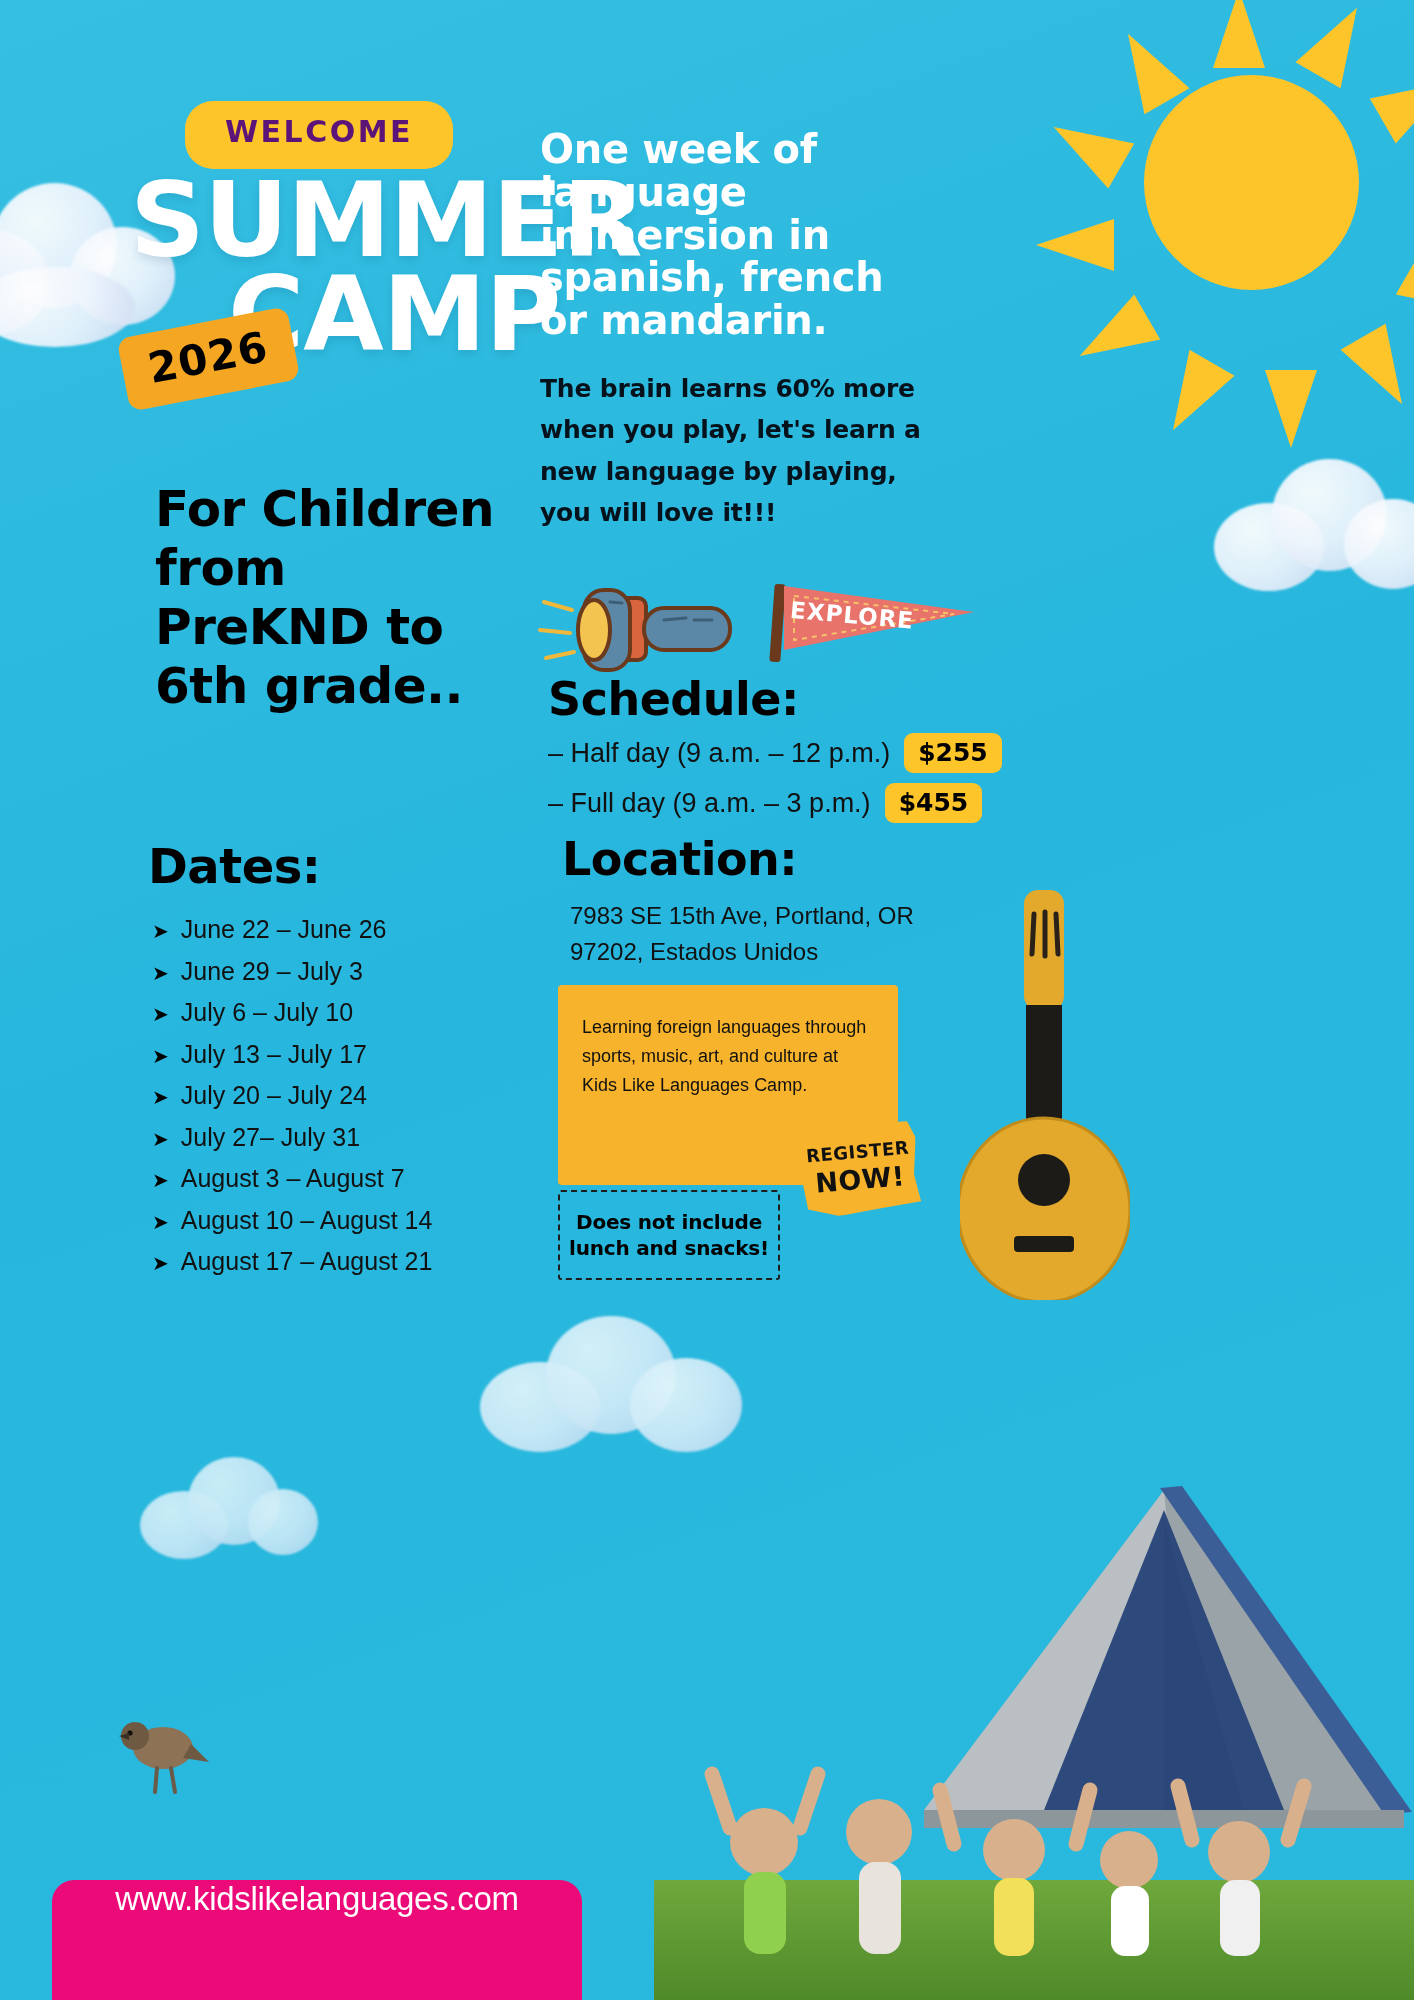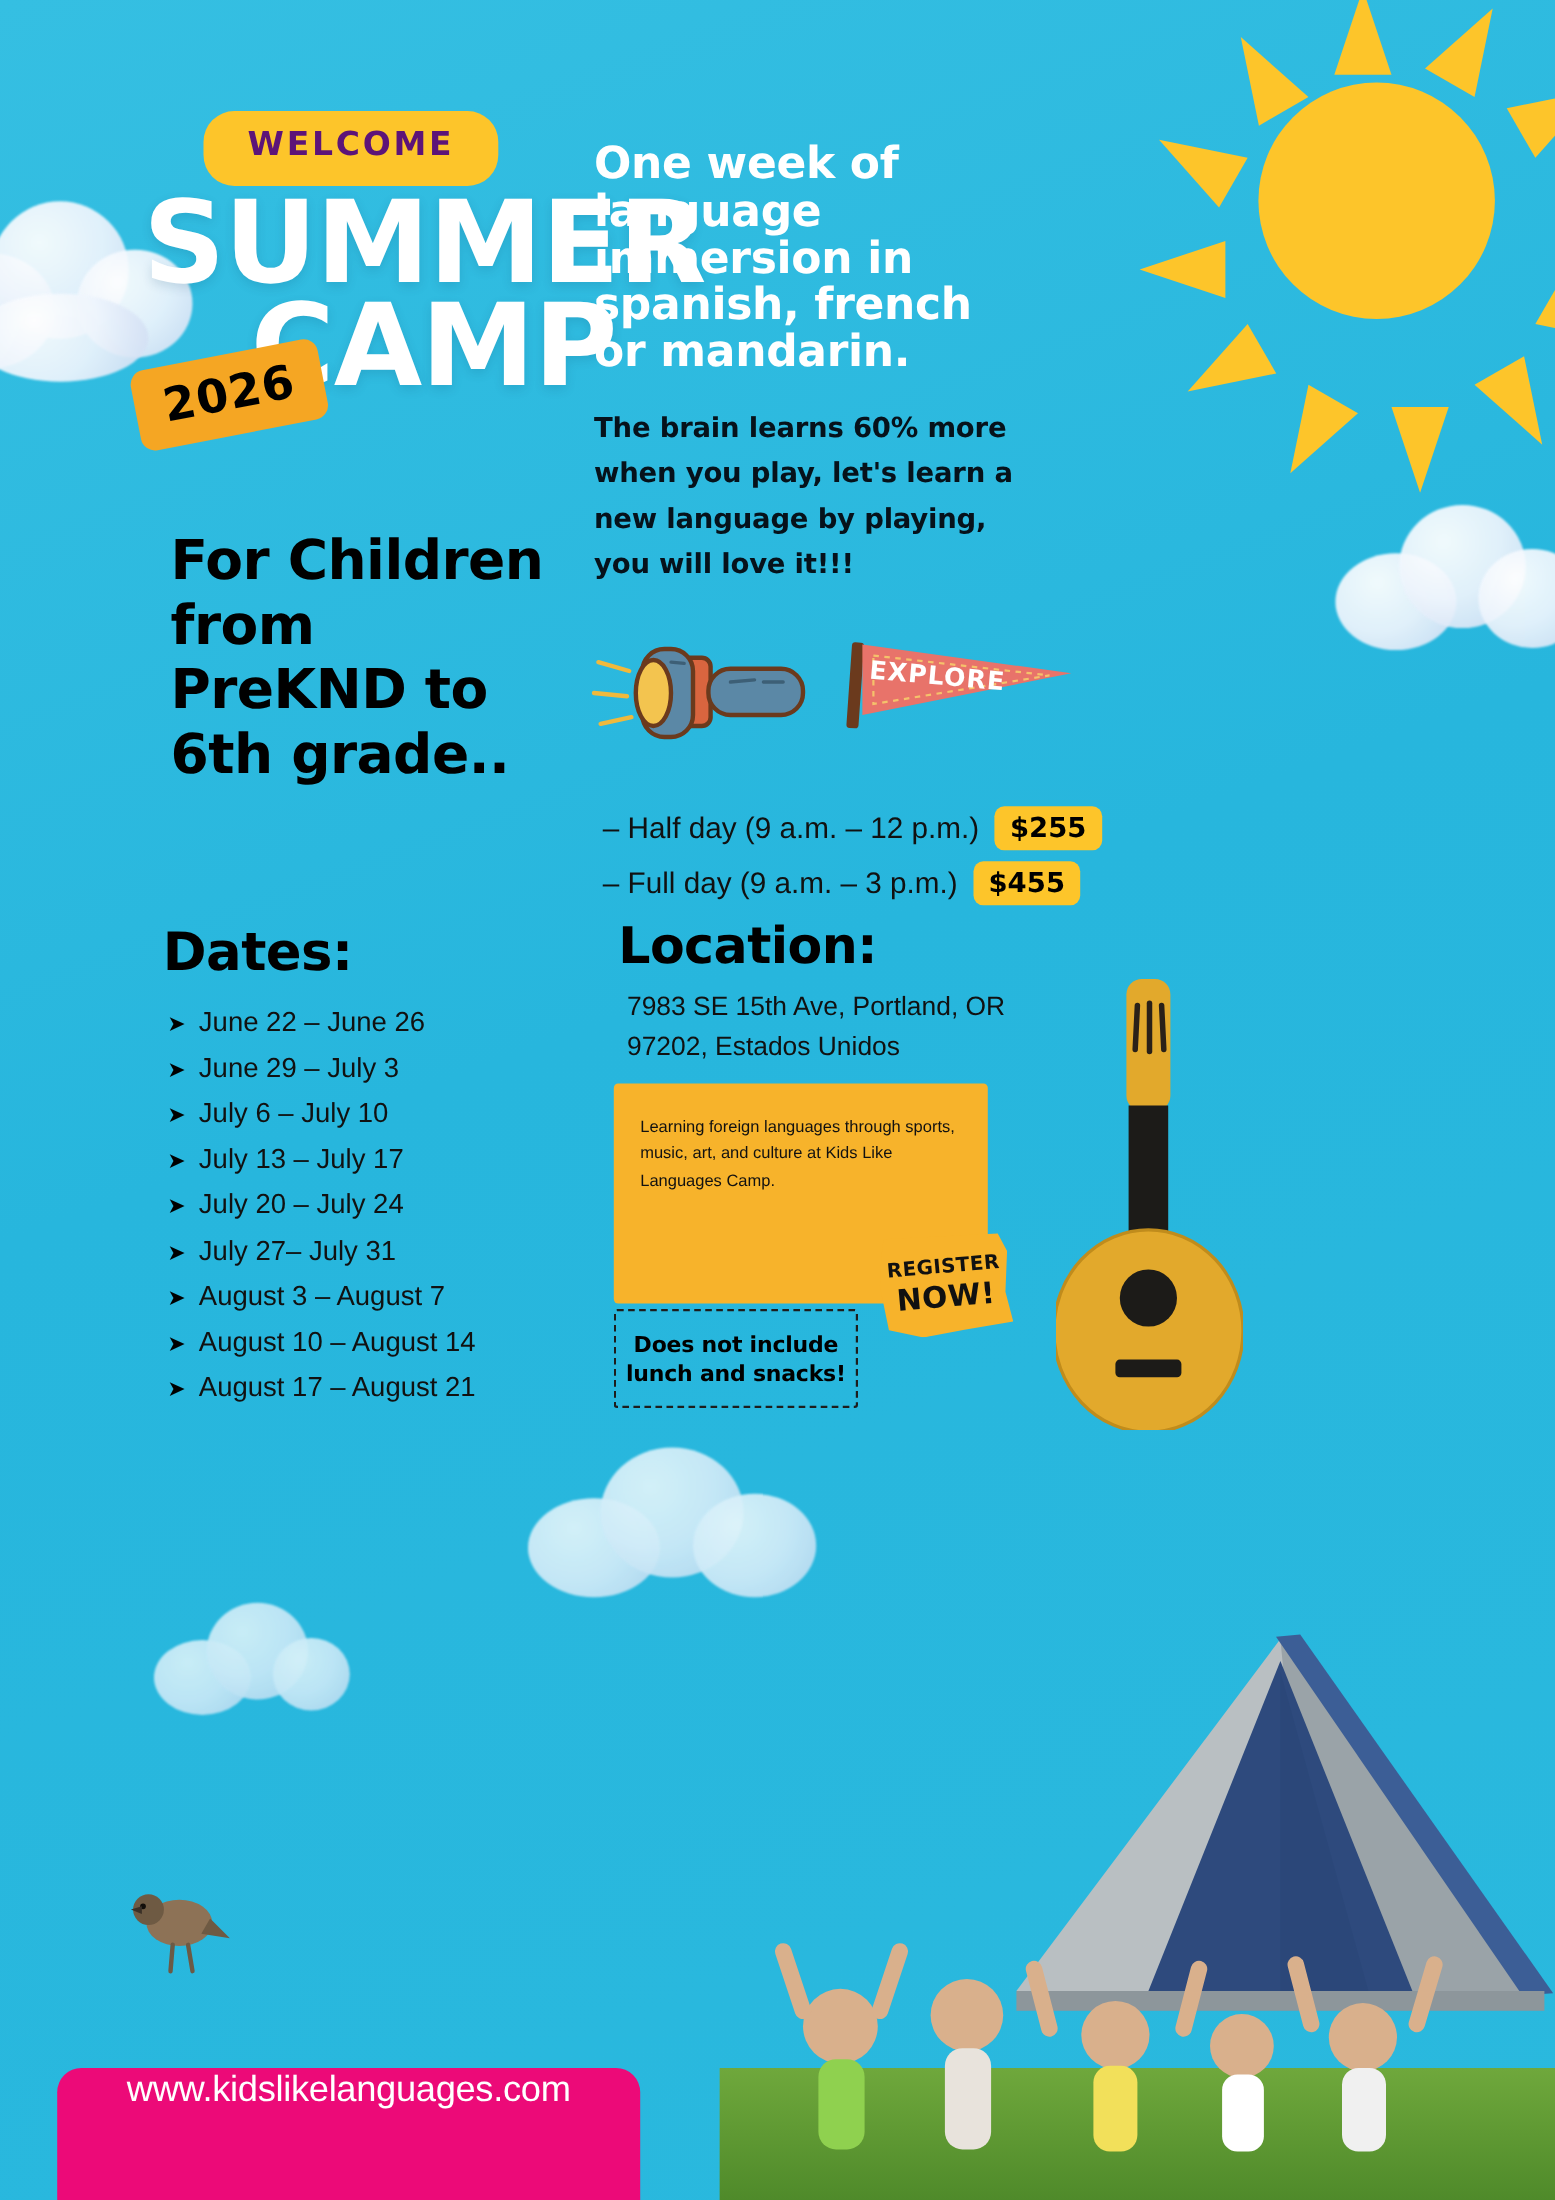--- a/index.html
+++ b/index.html
@@ -124,21 +124,21 @@
     color:#000; font-weight:bold; font-size:46px; letter-spacing:-.5px;
   }
   .location-addr {
     position:absolute; left:570px; top:898px; width:360px;
     font-size:24px; line-height:1.5; color:#111; font-weight:300;
     font-family:"Liberation Sans", sans-serif;
   }
   .yellow-box {
     position:absolute; left:558px; top:985px; width:340px; height:200px;
     background:#f7b32b; border-radius:4px;
-    padding:28px 24px; font-size:15px; line-height:1.62; color:#111;
+    padding:28px 24px; font-size:18px; line-height:1.62; color:#111;
     font-weight:300; font-family:"Liberation Sans", sans-serif;
   }
   .dashed-box {
     position:absolute; left:558px; top:1190px; width:222px; height:90px;
     border:2.5px dashed #1d1d1d; border-radius:3px;
     display:flex; align-items:center; justify-content:center;
     text-align:center; font-weight:bold; font-size:20px; line-height:1.3;
     color:#000; letter-spacing:-.2px; padding:6px;
   }
 
@@ -306,20 +306,21 @@
 
   <div class="pennant">
     <div class="pole"></div>
     <svg style="position:absolute;left:16px;top:-4px;width:200px;height:82px" viewBox="0 0 200 82">
       <path d="M6 4 L196 30 L6 68 Z" fill="#e8736a"></path>
       <path d="M16 14 L176 32 L16 58 Z" fill="none" stroke="#f5c26b" stroke-width="2" stroke-dasharray="5 5"></path>
     </svg>
     <div class="flagtxt">EXPLORE</div>
   </div>
 
+  <div class="schedule-heading">Schedule:</div>
 
   <div class="sched-row r1">
     <span>– Half day (9 a.m. – 12 p.m.)</span>
     <span class="price">$255</span>
   </div>
   <div class="sched-row r2">
     <span>– Full day (9 a.m. – 3 p.m.)</span>
     <span class="price">$455</span>
   </div>
 

